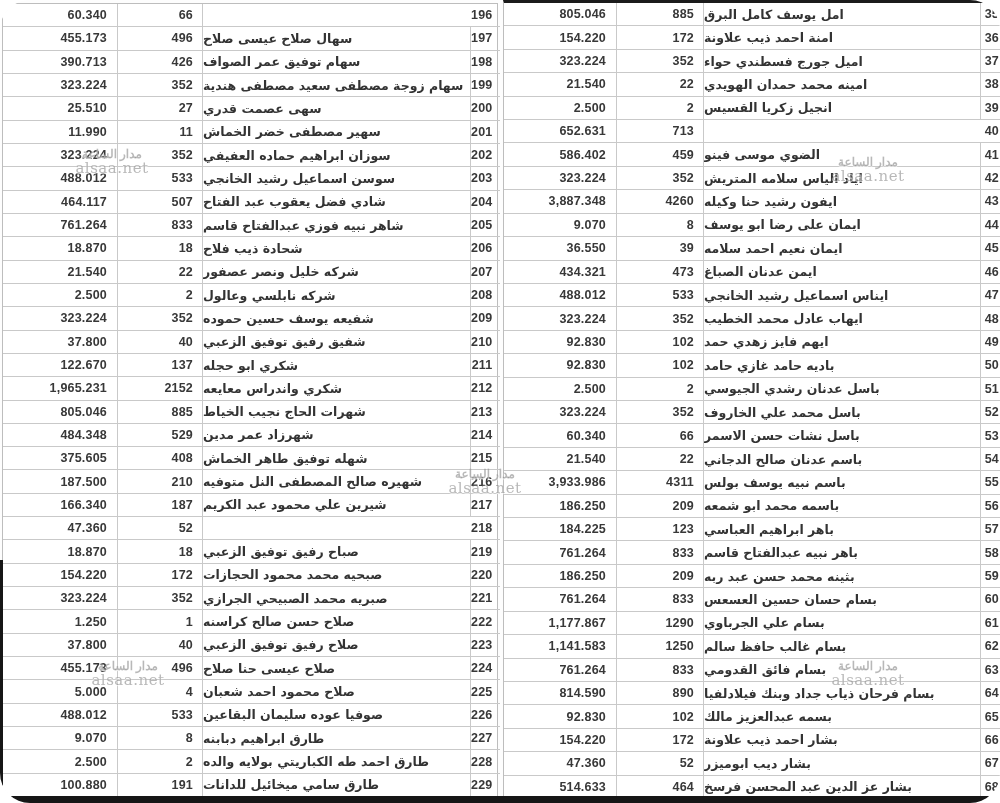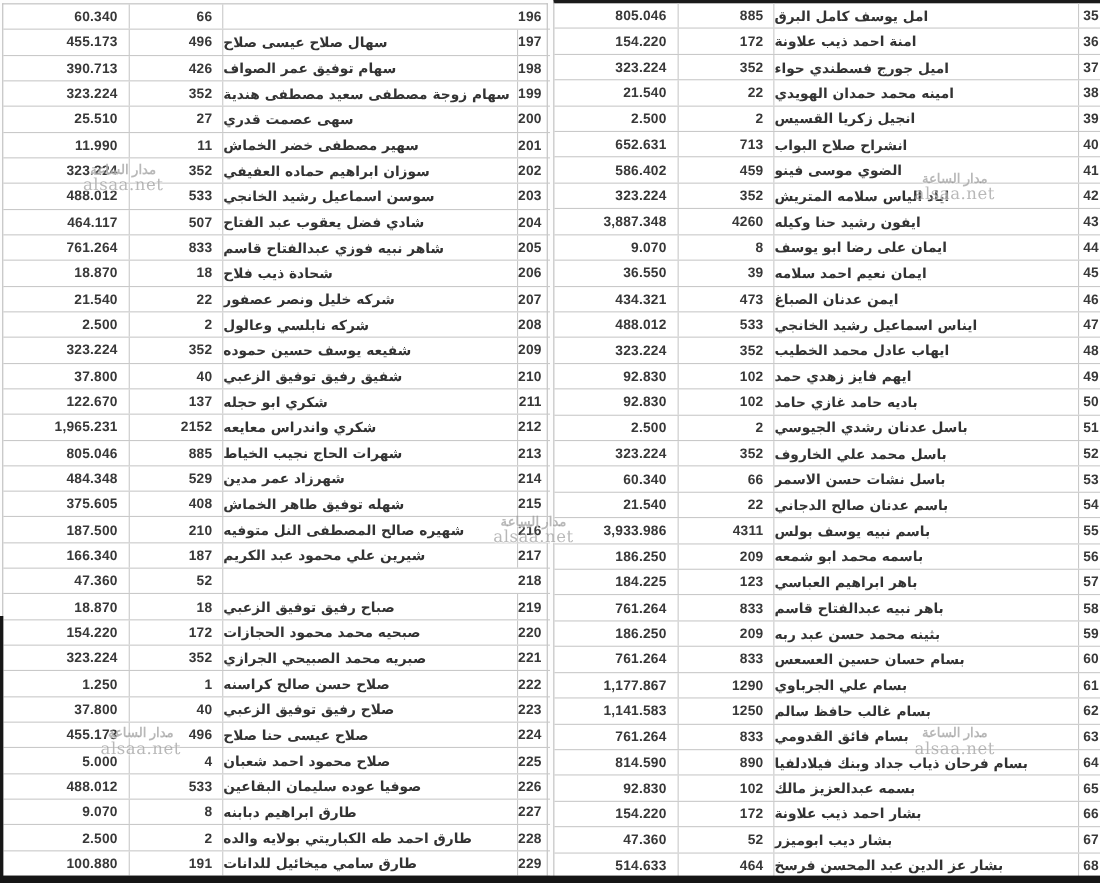--- a/index.html
+++ b/index.html
@@ -1,17 +1,17 @@
 <!DOCTYPE html>
 <html><head>
 <meta charset="utf-8">
 <style>
   html,body{margin:0;padding:0;background:#ffffff;}
   #screen{position:relative;width:1000px;height:803px;background:#fdfdfd;overflow:hidden;
-          font-family:"Liberation Sans",sans-serif;}
+          font-family:"Liberation Sans",sans-serif;border-radius:30px;}
   
   .sheet{position:absolute;display:grid;grid-template-rows:repeat(34,1fr);
          background:#fff;}
   #table-left{left:2px;top:3px;width:494px;height:793px;
               border:1px solid #bdbdbd;border-bottom:none;}
   #table-right{left:503px;top:0;width:497px;height:796px;
                border-left:1px solid #bdbdbd;border-top:3px solid #1b1b1b;}
   .row{display:flex;border-bottom:1px solid #c9c9c9;min-height:0;}
   .cell{display:flex;align-items:center;justify-content:flex-end;
         white-space:nowrap;overflow:hidden;min-width:0;
@@ -323,21 +323,20 @@
       <div class="row">
         <div class="cell c-amount">2.500</div>
         <div class="cell c-count">2</div>
         <div class="cell c-name">انجيل زكريا القسيس</div>
         <div class="cell c-num">39</div>
       </div>
 
       <div class="row">
         <div class="cell c-amount">652.631</div>
         <div class="cell c-count">713</div>
-        <div class="cell c-name">انشراح صلاح البواب</div>
         <div class="cell c-num">40</div>
       </div>
 
       <div class="row">
         <div class="cell c-amount">586.402</div>
         <div class="cell c-count">459</div>
         <div class="cell c-name">الضوي موسى فينو</div>
         <div class="cell c-num">41</div>
       </div>
 

